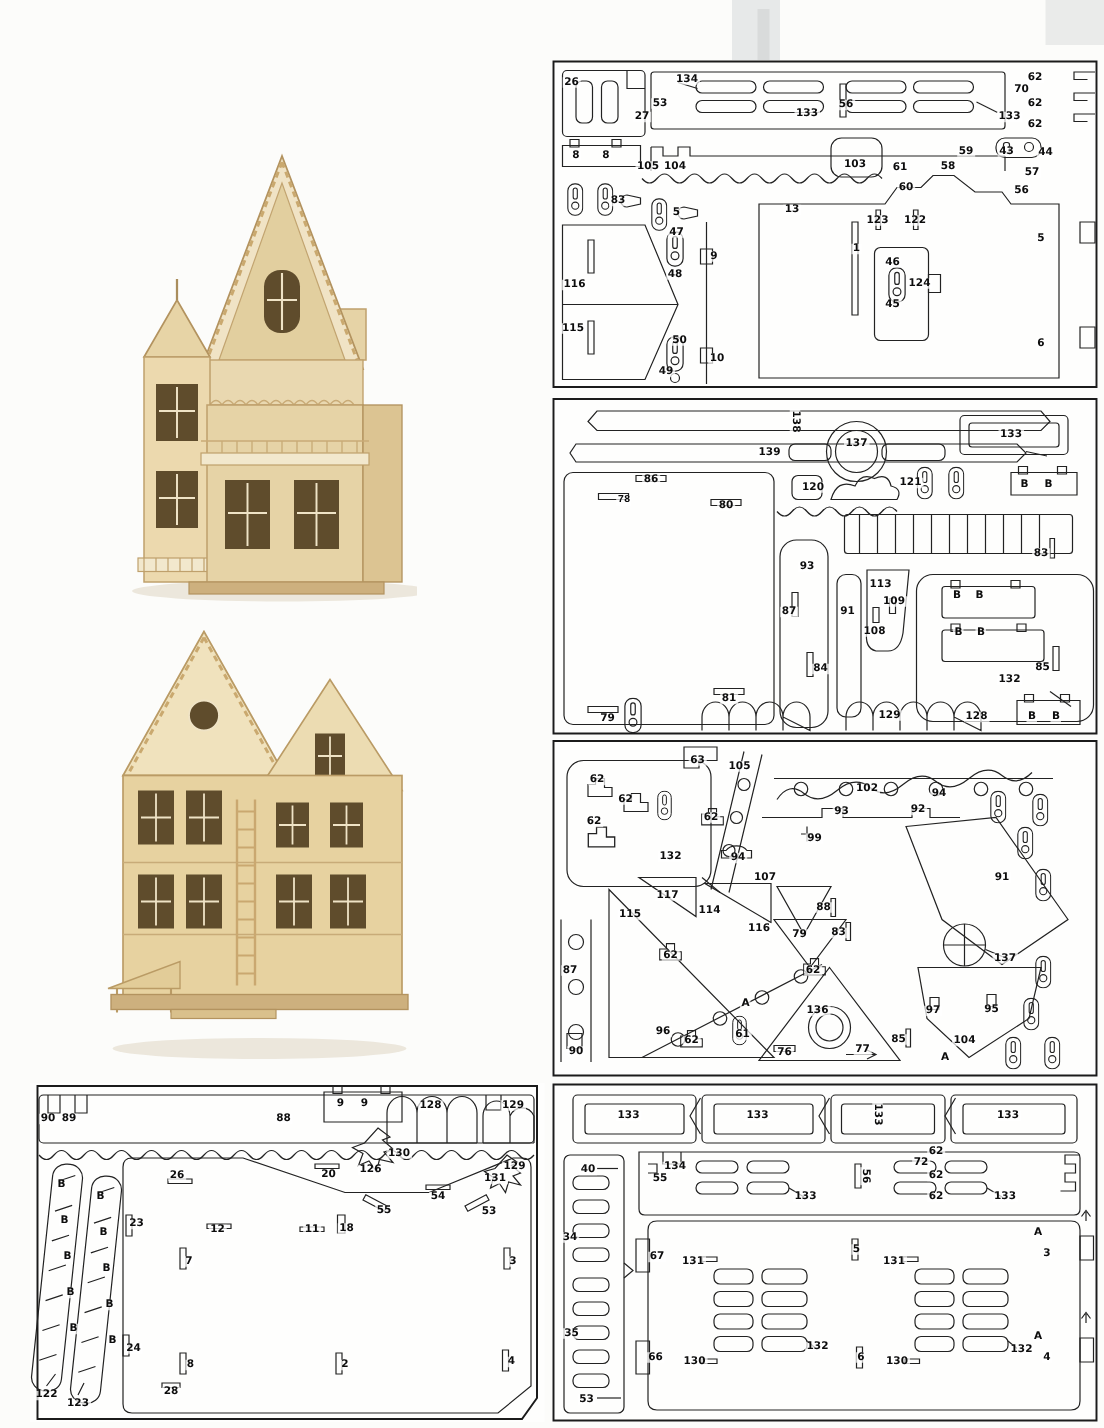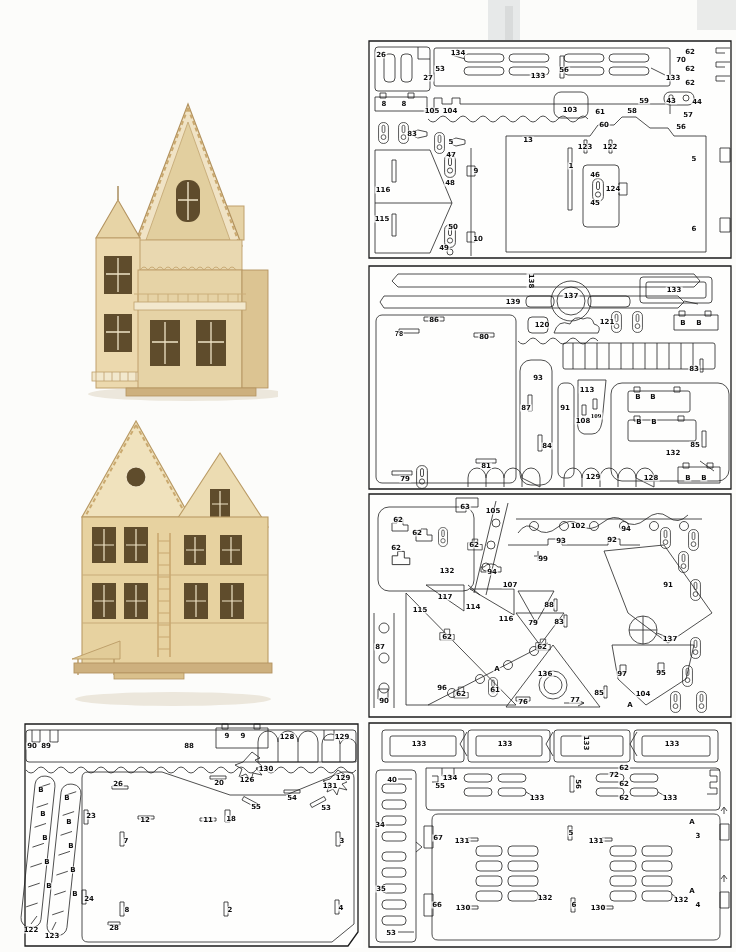--- a/index.html
+++ b/index.html
@@ -270,36 +270,36 @@
       <path d="M100,222 v-9 a9,10 0 0 1 18,0 v9 m0,-9 a9,10 0 0 1 18,0 v9 m0,-9 a9,10 0 0 1 18,0 v9 m0,-9 a9,10 0 0 1 18,0 v9 z"></path>
       <path d="M196,222 v-9 a9,10 0 0 1 18,0 v9 m0,-9 a9,10 0 0 1 18,0 v9 m0,-9 a9,10 0 0 1 18,0 v9 m0,-9 a9,10 0 0 1 18,0 v9 m0,-9 a9,10 0 0 1 18,0 v9 z"></path>
       <rect x="310" y="202" width="42" height="16"></rect>
       <rect x="315" y="198" width="6" height="5"></rect>
         <rect x="339" y="198" width="6" height="5"></rect>
     </svg>
     <div class="labels">
         <span class="lbl r90" style="left: 162px; top: 16px;">138</span>
         <span class="lbl" style="left: 145px; top: 37px;">139</span>
         <span class="lbl" style="left: 66px; top: 55px;">86</span>
-        <span class="lbl" style="left: 31px; top: 69px; font-family: Liberation Mono, monospace;">78</span>
+        <span class="lbl" style="left: 48px; top: 69px; font-family: Liberation Mono, monospace;">78</span>
         <span class="lbl" style="left: 116px; top: 72px;">80</span>
         <span class="lbl" style="left: 174px; top: 60px;">120</span>
         <span class="lbl" style="left: 203px; top: 31px;">137</span>
         <span class="lbl" style="left: 306px; top: 25px;">133</span>
         <span class="lbl" style="left: 239px; top: 57px;">121</span>
         <span class="lbl" style="left: 315px; top: 58px;">B</span>
         <span class="lbl" style="left: 331px; top: 58px;">B</span>
         <span class="lbl" style="left: 326px; top: 104px;">83</span>
         <span class="lbl" style="left: 170px; top: 113px;">93</span>
         <span class="lbl" style="left: 158px; top: 143px;">87</span>
         <span class="lbl" style="left: 179px; top: 181px;">84</span>
         <span class="lbl" style="left: 197px; top: 143px;">91</span>
         <span class="lbl" style="left: 219px; top: 125px;">113</span>
         <span class="lbl" style="left: 215px; top: 156px;">108</span>
-        <span class="lbl" style="left: 228px; top: 151px; font-family: Liberation Serif, serif;">109</span>
+        <span class="lbl" style="left: 228px; top: 136px;">109</span>
         <span class="lbl" style="left: 305px; top: 188px;">132</span>
         <span class="lbl" style="left: 270px; top: 132px;">B</span>
         <span class="lbl" style="left: 285px; top: 132px;">B</span>
         <span class="lbl" style="left: 271px; top: 157px;">B</span>
         <span class="lbl" style="left: 286px; top: 157px;">B</span>
         <span class="lbl" style="left: 327px; top: 180px;">85</span>
         <span class="lbl" style="left: 225px; top: 212px;">129</span>
         <span class="lbl" style="left: 283px; top: 213px;">128</span>
         <span class="lbl" style="left: 320px; top: 213px;">B</span>
         <span class="lbl" style="left: 336px; top: 213px;">B</span>

